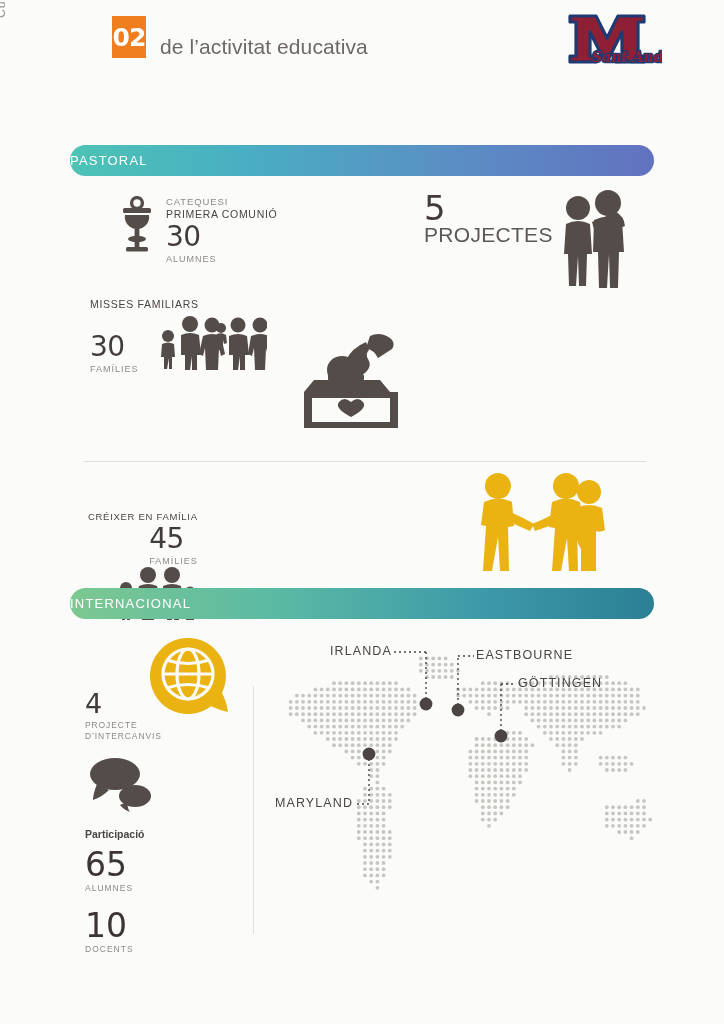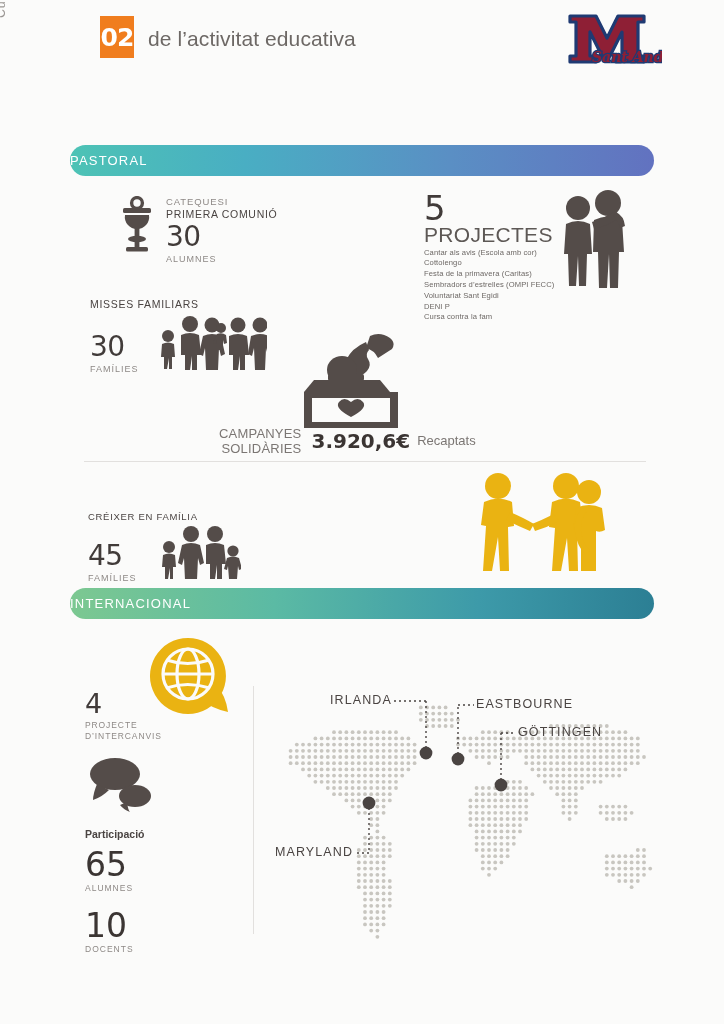--- a/index.html
+++ b/index.html
@@ -15,21 +15,21 @@
 
   
   .side-course{
     position:absolute;left:-6px;top:18px;width:110px;
     transform:rotate(-90deg);transform-origin:left top;
     font-size:12.5px;letter-spacing:.6px;color:#9a9693;
     white-space:nowrap;
   }
 
   
-  .header{position:absolute;left:72px;top:16px;display:flex;align-items:center;padding-left:28px;}
+  .header{position:absolute;left:84px;top:16px;display:flex;align-items:flex-end;padding-left:28px;}
   .badge-num{
     width:34px;height:42px;background:#f07d1e;color:#fff;
     display:flex;align-items:center;justify-content:center;
     font-size:25px;font-weight:bold;letter-spacing:-1px;
     font-family:"DejaVu Sans", sans-serif;
   }
   .title-wrap{margin-left:14px;line-height:1.03;}
   .title-main{font-size:25px;font-weight:bold;color:#413b39;letter-spacing:-.2px;}
   .title-sub{font-size:21px;color:#6d6865;margin-top:4px;letter-spacing:.1px;}
 
@@ -74,38 +74,38 @@
   .blk-camp{position:absolute;left:296px;top:332px;}
   .camp-caption{position:absolute;left:219px;top:427px;display:flex;align-items:flex-start;}
   .camp-label{font-size:13px;color:#7b7673;line-height:1.15;text-align:right;letter-spacing:.2px;}
   .camp-amount{font-size:20px;font-weight:bold;color:#3b3533;margin-left:10px;margin-top:2px;font-family:"DejaVu Sans", sans-serif;}
   .camp-rec{font-size:13px;color:#7b7673;margin-left:7px;margin-top:6px;}
 
   .divider-h{position:absolute;left:84px;top:461px;width:562px;height:1px;background:#e2e0de;}
 
   
   .blk-creixer{position:absolute;left:88px;top:482px;margin-top:29px;}
-  .creixer-row{display:flex;align-items:flex-end;margin-top:3px;}
+  .creixer-row{display:flex;align-items:flex-end;margin-top:3px;flex-direction:column;}
   .creixer-fig{margin-left:22px;}
   .handshake{position:absolute;left:470px;top:468px;}
 
   
   .globe-icon{position:absolute;left:148px;top:636px;}
   .blk-inter{position:absolute;left:85px;top:690px;}
   .inter-num{font-size:27px;color:#413b39;line-height:1;font-family:"DejaVu Sans", sans-serif;}
   .inter-cap{font-size:8.5px;letter-spacing:.9px;color:#8e8986;text-transform:uppercase;line-height:1.3;margin-top:3px;}
   .bubbles{margin-top:12px;margin-left:4px;}
   .partic{font-size:10.5px;font-weight:bold;color:#4a4442;margin-top:12px;}
   .inter-num-lg{font-size:33px;color:#3b3533;line-height:1;margin-top:8px;font-family:"DejaVu Sans", sans-serif;}
   .inter-unit{font-size:8.5px;letter-spacing:1px;color:#8e8986;text-transform:uppercase;margin-top:2px;}
 
   .divider-v{position:absolute;left:253px;top:686px;width:1px;height:248px;background:#e2e0de;}
 
   
-  .map-wrap{position:absolute;left:268px;top:685px;width:400px;height:270px;}
+  .map-wrap{position:absolute;left:268px;top:636px;width:400px;height:270px;}
   .map-label{position:absolute;font-size:12.5px;letter-spacing:1.1px;color:#4a4442;white-space:nowrap;}
 </style>
 </head>
 <body>
 
 <div class="page">
 
   <div class="side-course">
     <span>Curs 25/26</span>
   </div>
@@ -149,29 +149,20 @@
       <div class="stat-label-sm">CATEQUESI</div>
       <div class="stat-label-bold">PRIMERA COMUNIÓ</div>
       <div class="stat-num" style="margin-top:3px">30</div>
       <div class="stat-unit">ALUMNES</div>
     </div>
   </div>
 
   <div class="blk-volun">
     <div class="volun-num">5</div>
     <div class="volun-t1">PROJECTES</div>
-    <div class="volun-list">
-      <div>Cantar als avis (Escola amb cor)</div>
-      <div>Cottolengo</div>
-      <div>Festa de la primavera (Caritas)</div>
-      <div>Sembradors d’estrelles (OMPI FECC)</div>
-      <div>Voluntariat Sant Egidi</div>
-      <div>DENI P</div>
-      <div>Cursa contra la fam</div>
-    </div>
   </div>
 
   <div class="volun-fig">
     <svg width="76" height="100" viewBox="0 0 76 100">
       <g fill="#544c49">
         <circle cx="22" cy="18" r="12"></circle>
         <path d="M10 34 q12 -6 24 0 l2 30 l-5 0 l-1 32 l-7 0 l-1 -30 l-2 30 l-7 0 l-1 -32 l-4 0 z"></path>
         <circle cx="52" cy="13" r="13"></circle>
         <path d="M38 30 q14 -7 28 0 l2 32 l-5 0 l-1 36 l-8 0 l-1 -34 l-2 34 l-8 0 l-1 -36 l-5 0 z"></path>
         <path d="M36 32 q12 -4 22 -10 l5 6 q-12 8 -25 11 z"></path>
@@ -217,28 +208,20 @@
         <rect x="32" y="42" width="36" height="7" rx="2"></rect>
         <path d="M12 52 l88 0 l-7 -10 l-74 0 z" fill="none"></path>
         <path d="M18 48 l66 0 l10 12 l-86 0 z"></path>
         <rect x="8" y="60" width="94" height="36"></rect>
         <rect x="16" y="66" width="78" height="24" fill="#fbfbfa"></rect>
         <path d="M55 70 q-7 -6 -12 0 q-5 6 12 15 q17 -9 12 -15 q-5 -6 -12 0 z"></path>
       </g>
     </svg>
   </div>
 
-  <div class="camp-caption">
-    <div class="camp-label">
-      <div>CAMPANYES</div>
-      <div>SOLIDÀRIES</div>
-    </div>
-    <div class="camp-amount">3.920,6€</div>
-    <div class="camp-rec">Recaptats</div>
-  </div>
 
   <div class="divider-h"></div>
 
   <div class="blk-creixer">
     <div class="stat-label-bold" style="font-size:9.5px">CRÉIXER EN FAMÍLIA</div>
     <div class="creixer-row">
       <div>
         <div class="stat-num">45</div>
         <div class="stat-unit">FAMÍLIES</div>
       </div>

